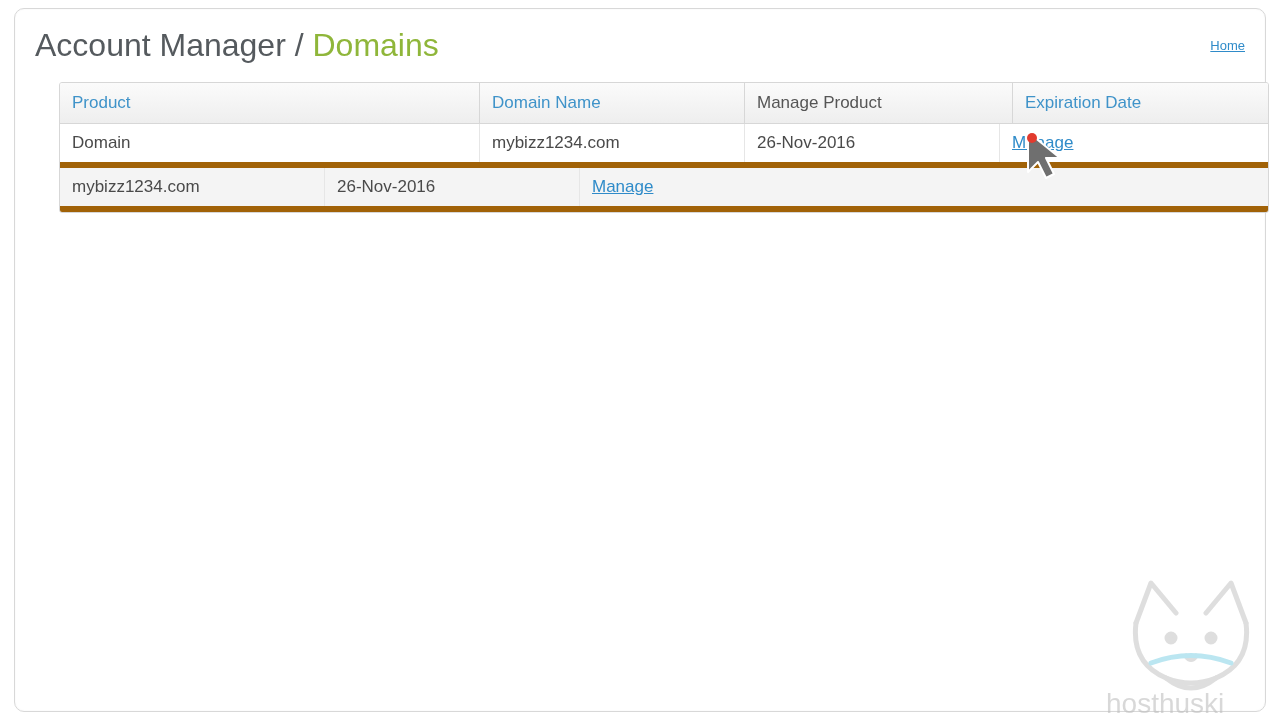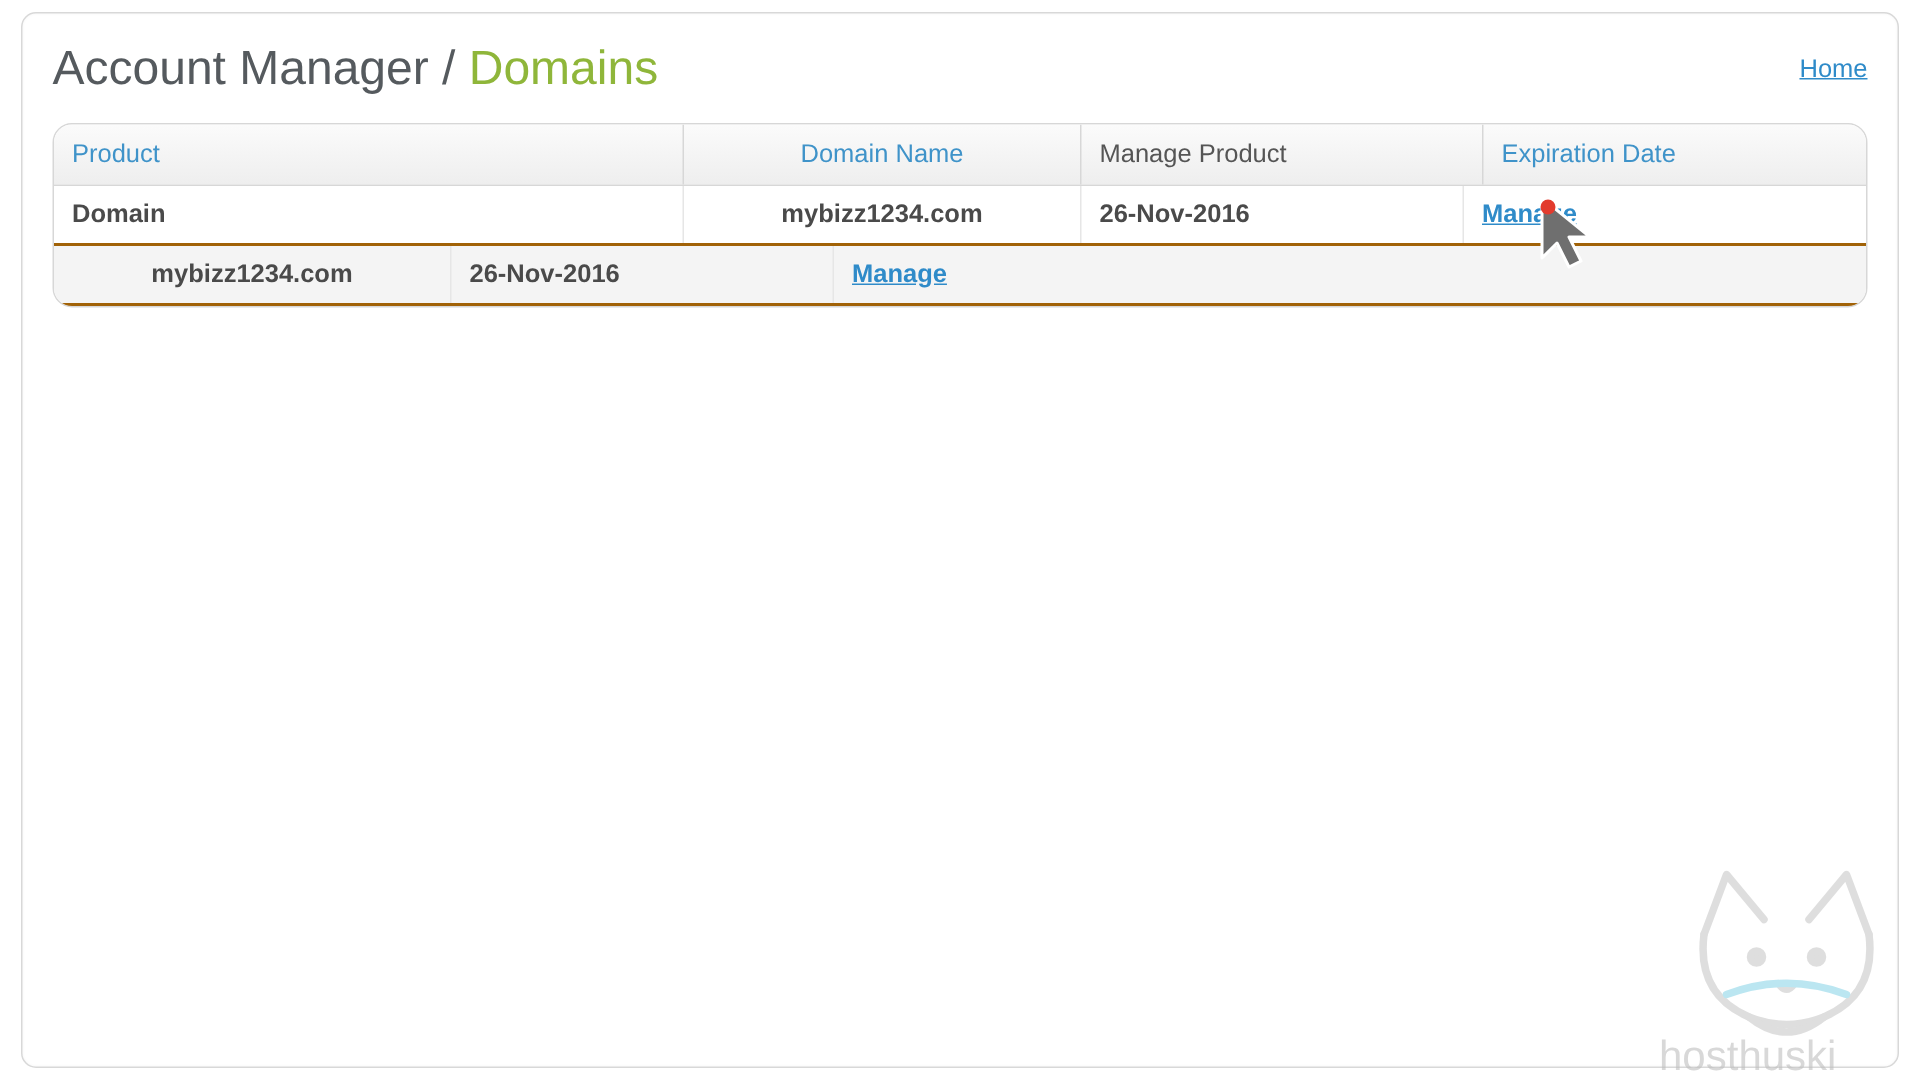--- a/index.html
+++ b/index.html
@@ -33,53 +33,53 @@
     font-size: 32px;
     font-weight: 400;
     color: #555;
   }
   .breadcrumb .crumb-main { color: #555a5e; }
   .breadcrumb .crumb-sep  { color: #555a5e; }
   .breadcrumb .crumb-sub  { color: #8fb63a; font-weight: 500; }
   .home-link {
     color: #2f8bc9;
     text-decoration: underline;
-    font-size: 17px;
+    font-size: 13px;
     cursor: pointer;
   }
   .grid {
     width: 100%;
     border: 1px solid #d7d7d7;
-    border-radius: 13px;
+    border-radius: 3px;
     overflow: hidden;
+    margin-left: 24px;
   }
   .grid-head {
     display: flex;
     background: linear-gradient(#fbfbfb, #eeeeee);
     border-bottom: 1px solid #d7d7d7;
     font-size: 17px;
   }
   .grid-head .cell {
     padding: 10px 12px;
     color: #3f93c9;
     cursor: pointer;
   }
   .grid-head .cell.nolink { color: #555; cursor: default; }
   .grid-row {
     display: flex;
     font-size: 17px;
     color: #4a4a4a;
-    border-bottom: 2px solid #a16207;
-    font-weight: bold;
+    border-bottom: 6px solid #a16207;
   }
   .grid-row:nth-child(odd) { background: #ffffff; }
   .grid-row:nth-child(even){ background: #f4f4f4; }
   .grid-row .cell { padding: 9px 12px; }
   .cell.c1 { flex: 0 0 420px; border-right: 1px solid #e6e6e6; }
-  .cell.c2 { flex: 0 0 265px; border-right: 1px solid #e6e6e6; text-align: center; }
+  .cell.c2 { flex: 0 0 265px; border-right: 1px solid #e6e6e6; }
   .cell.c3 { flex: 0 0 255px; border-right: 1px solid #e6e6e6; }
   .cell.c4 { flex: 1 1 auto; }
   .grid-head .cell { border-right: 1px solid #d7d7d7; }
   .grid-head .cell:last-child { border-right: none; }
   .manage-link {
     color: #2f8bc9;
     text-decoration: underline;
     cursor: pointer;
   }
   .grid-foot {

